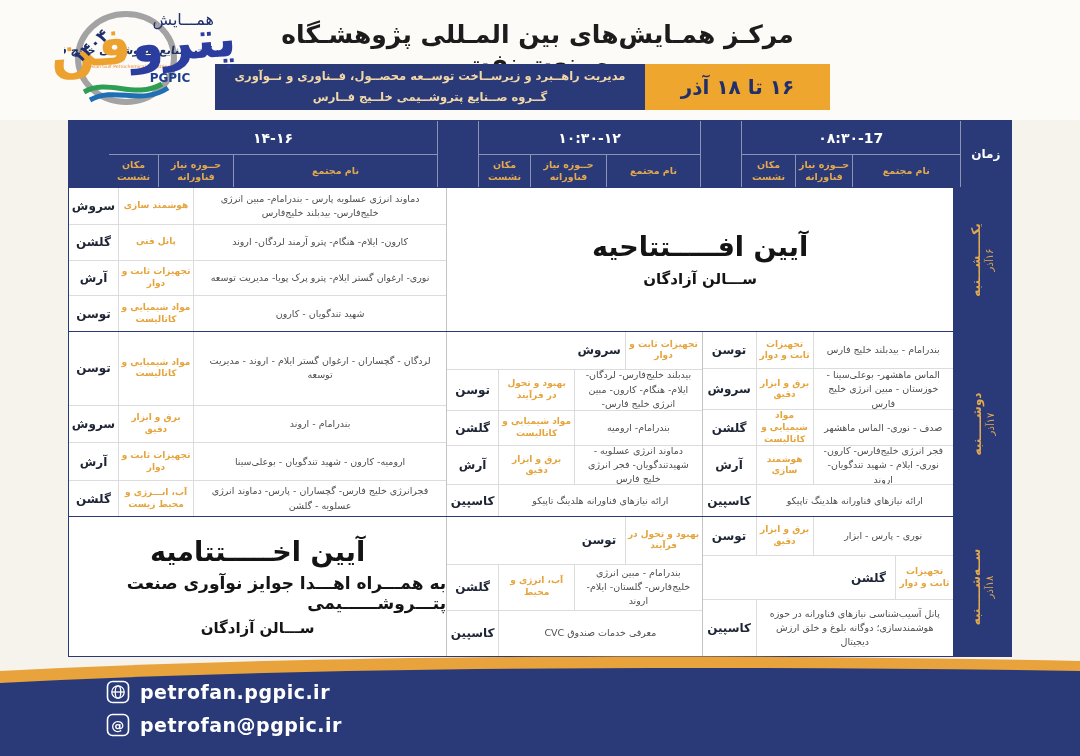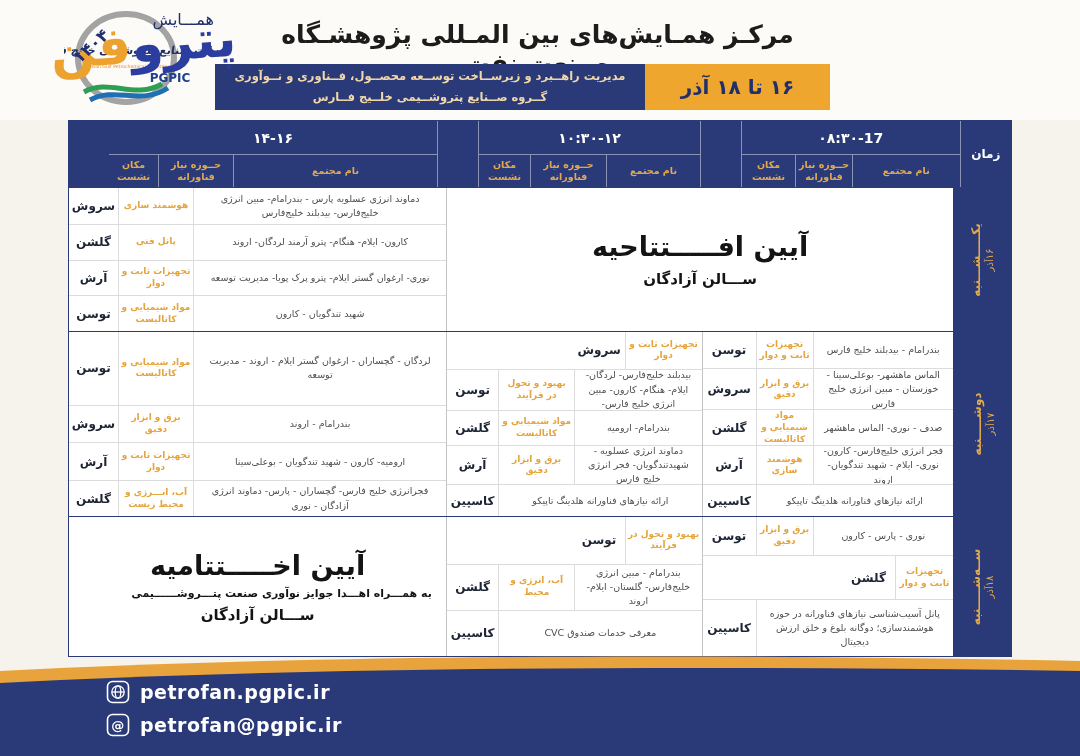--- a/index.html
+++ b/index.html
@@ -60,21 +60,21 @@
   .c-name { flex:1; font-size:9.5px; color:#4e4e4e; line-height:1.5; padding:2px 5px; }
   .c-need { font-size:9px; color:#e5a43c; line-height:1.3; padding:2px 2px; font-weight:bold; }
   .c-place { font-size:12px; font-weight:bold; color:#1d2433; }
   .w-need-a { width:57px; } .w-place-a { width:54px; }
   .w-need-b { width:76px; } .w-place-b { width:52px; }
   .w-need-c { width:75px; } .w-place-c { width:50px; }
 
   .ceremony { background:#fff; display:flex; flex-direction:column; align-items:center;
               justify-content:center; gap:8px; border-left:1px solid #c4c4c4; }
   .cer-title { font-size:27px; font-weight:bold; color:#141414; }
-  .cer-line2 { font-size:11px; font-weight:bold; color:#141414;margin-left:48px; }
+  .cer-line2 { font-size:17px; font-weight:bold; color:#141414;margin-left:48px; }
   .cer-hall  { font-size:15px; font-weight:bold; color:#141414; }
   .closing { border-left:none; gap:6px; }
 
   
   .footer-svg { position:absolute; left:0; bottom:0; width:1080px; height:101px; }
   .contact { position:absolute; left:74px; display:flex; direction:ltr; align-items:center; gap:10px;
              color:#fff; font-size:19px; font-weight:bold; letter-spacing:0.5px;padding-left:32px; }
   .contact-web  { top:680px; }
   .contact-mail { top:713px; }
 </style>
@@ -260,40 +260,40 @@
           <div class="cell c-name">بندرامام - اروند</div>
           <div class="cell c-need w-need-c">برق و ابزار دقیق</div>
           <div class="cell c-place w-place-c">سروش</div>
         </div>
         <div class="row" style="height:38px">
           <div class="cell c-name">ارومیه- کارون - شهید تندگویان - بوعلی‌سینا</div>
           <div class="cell c-need w-need-c">تجهیزات ثابت و دوار</div>
           <div class="cell c-place w-place-c">آرش</div>
         </div>
         <div class="row" style="height:36px">
-          <div class="cell c-name">فجرانرژی خلیج فارس- گچساران - پارس- دماوند انرژی آزادگان - نوری</div>
+          <div class="cell c-name">فجرانرژی خلیج فارس- گچساران - پارس- دماوند انرژی عسلویه - گلشن</div>
           <div class="cell c-need w-need-c">آب، انـــرژی و محیط زیست</div>
           <div class="cell c-place w-place-c">گلشن</div>
         </div>
       </div>
     </div>
 
     <div class="day" style="height:140px">
       <div class="day-strip">
         <div class="day-rot">
             <div>
           <span class="day-name">ســه‌شـــــنبه</span>
           <span class="day-date">۱۸آذر</span>
         </div>
           </div>
       </div>
 
       <div class="grp grp-a">
         <div class="row" style="height:38px">
-          <div class="cell c-name">نوری - پارس - کارون</div>
+          <div class="cell c-name">نوری - پارس - ابزار</div>
           <div class="cell c-need w-need-a">برق و ابزار دقیق</div>
           <div class="cell c-place w-place-a">توسن</div>
         </div>
         <div class="row" style="height:45px">
           <div class="cell c-need w-need-a">تجهیزات ثابت و دوار</div>
           <div class="cell c-place w-place-a">گلشن</div>
         </div>
         <div class="row" style="height:57px">
           <div class="cell c-name">پانل آسیب‌شناسی نیازهای فناورانه در حوزه هوشمندسازی؛ دوگانه بلوغ و خلق ارزش دیجیتال</div>
           <div class="cell c-place w-place-a">کاسپین</div>

